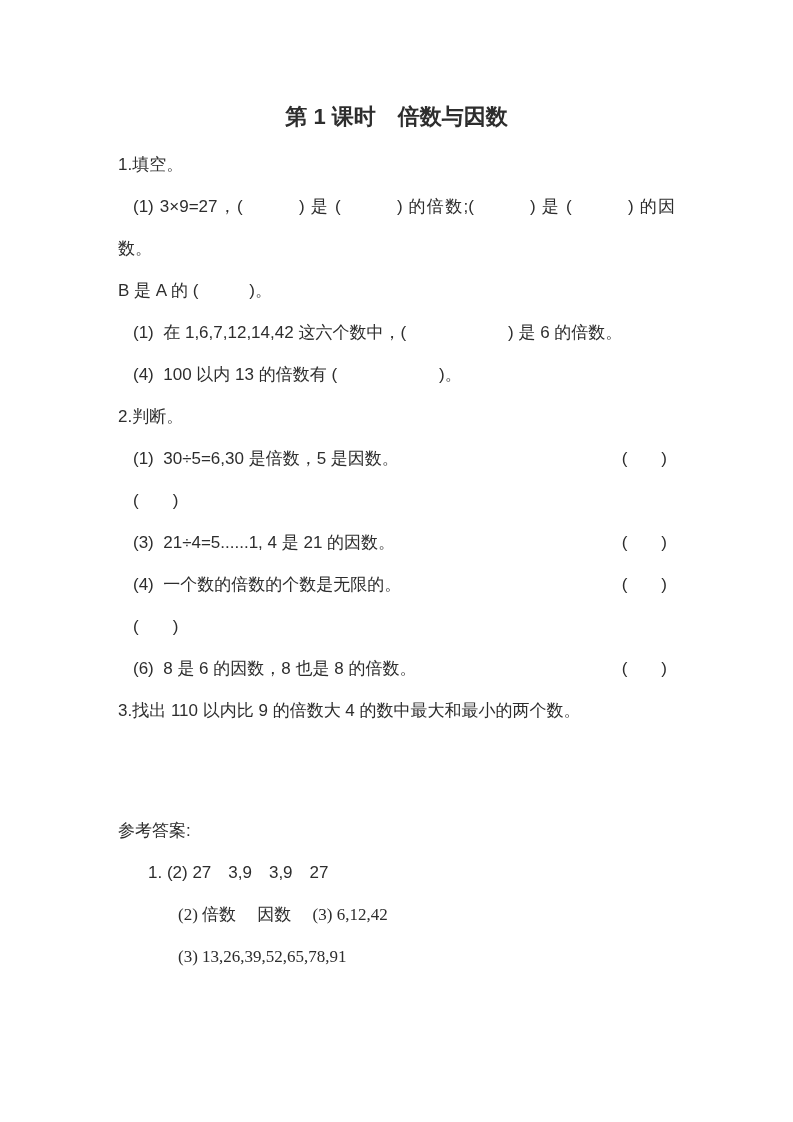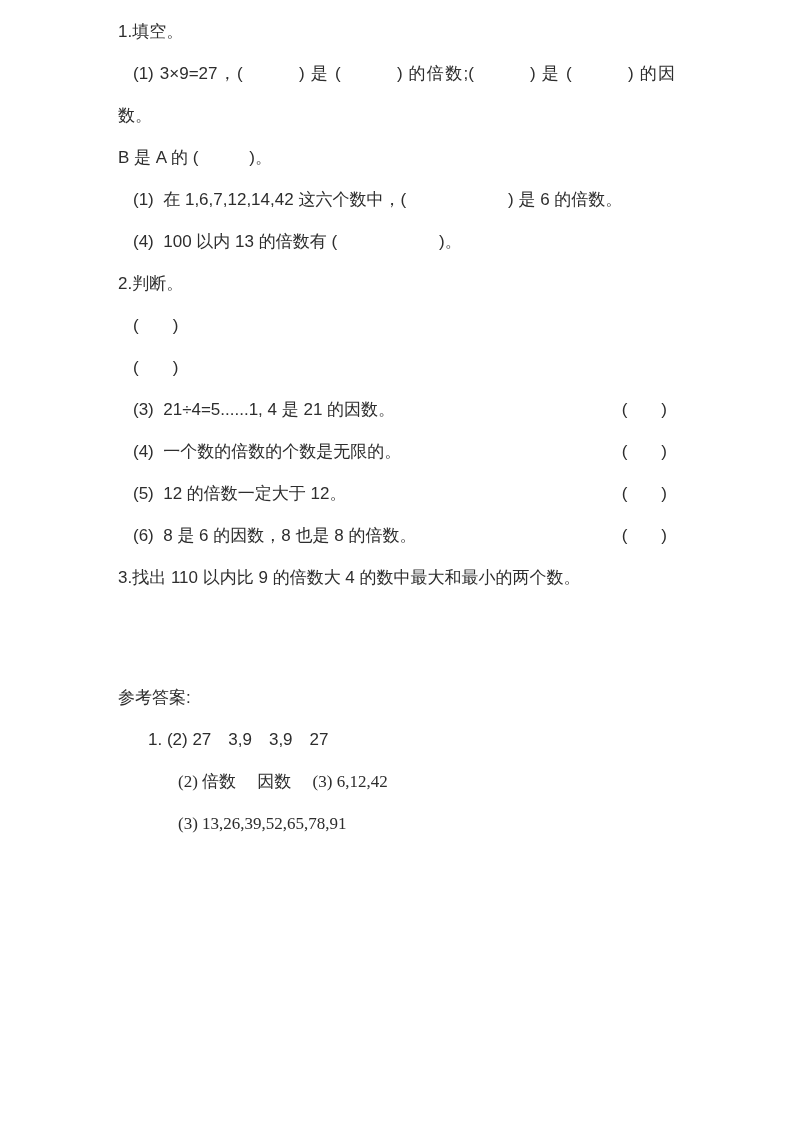--- a/index.html
+++ b/index.html
@@ -45,46 +45,47 @@
   .jrow .jblank { margin-right: 8px; }
   .answers-heading { margin-top: 78px; }
   .ans-1 { padding-left: 30px; }
   .ans-2 { padding-left: 60px; font-family: Liberation Serif, serif; }
 </style>
 </head>
 <body>
 
 <div class="page">
 
+  <div class="title">第 1 课时　倍数与因数</div>
 
   <div class="line first">1.填空。</div>
   <div class="line indent stretch">(1)  3×9=27，(　　　) 是 (　　　) 的倍数;(　　　) 是 (　　　) 的因</div>
   <div class="line">数。</div>
   <div class="line">B 是 A 的 (　　　)。</div>
   <div class="line indent">(1)  在 1,6,7,12,14,42 这六个数中，(　　　　　　) 是 6 的倍数。</div>
   <div class="line indent">(4)  100 以内 13 的倍数有 (　　　　　　)。</div>
 
   <div class="line">2.判断。</div>
 
   <div class="line jrow">
+    <span class="jtext">(1)  30÷5=6,30 是倍数，5 是因数。</span>
     <span class="jblank">(　　)</span>
   </div>
   <div class="line jrow">
     <span class="jblank">(　　)</span>
   </div>
   <div class="line jrow">
     <span class="jtext">(3)  21÷4=5......1, 4 是 21 的因数。</span>
     <span class="jblank">(　　)</span>
   </div>
   <div class="line jrow">
     <span class="jtext">(4)  一个数的倍数的个数是无限的。</span>
     <span class="jblank">(　　)</span>
   </div>
   <div class="line jrow">
-    <span class="jtext">(5)  12 的倍数一定大于 12。</span>
     <span class="jblank">(　　)</span>
   </div>
   <div class="line jrow">
     <span class="jtext">(6)  8 是 6 的因数，8 也是 8 的倍数。</span>
     <span class="jblank">(　　)</span>
   </div>
 
   <div class="line">3.找出 110 以内比 9 的倍数大 4 的数中最大和最小的两个数。</div>
 
   <div class="line answers-heading">参考答案:</div>

